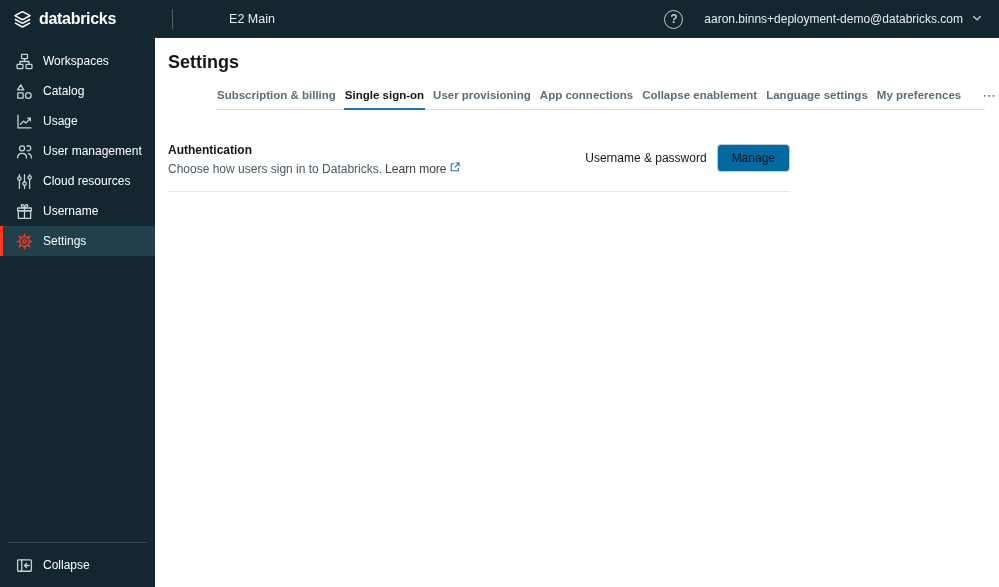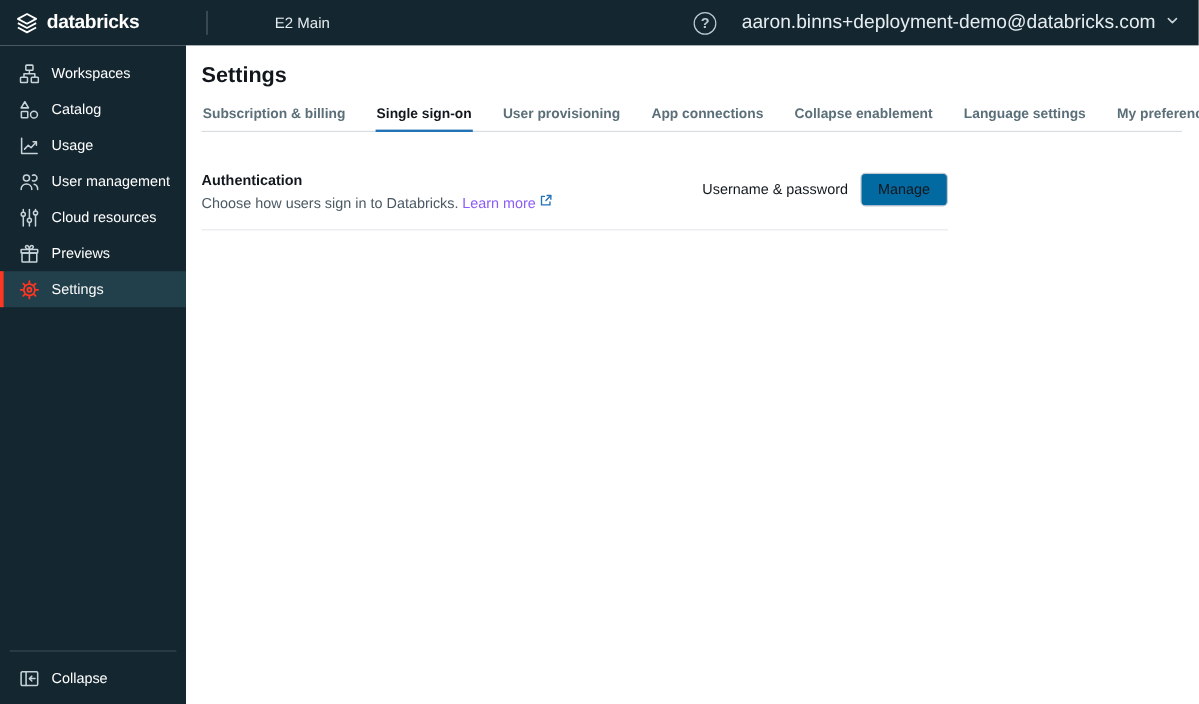--- a/index.html
+++ b/index.html
@@ -27,21 +27,21 @@
   .topbar-sep { width: 1px; height: 20px; background: rgba(255,255,255,0.28); margin: 0 13px; }
   .env-name { color: #E6EDF0; font-size: 12.5px; }
   .topbar-right { display: flex; align-items: center; gap: 21px; }
   .help-btn {
     width: 19px; height: 19px; border: 1.5px solid #BECBD3; border-radius: 50%;
     color: #BECBD3; font-size: 12px; font-weight: 700;
     display: flex; align-items: center; justify-content: center;
     box-sizing: border-box; cursor: pointer;
   }
   .account { display: flex; align-items: center; gap: 8px; cursor: pointer; }
-  .account-email { color: #E6EDF0; font-size: 16px; }
+  .account-email { color: #E6EDF0; font-size: 12px; }
 
   
   .sidebar {
     position: absolute; top: 38px; left: 0; bottom: 0; width: 155px;
     background: #14262F;
   }
   .nav { padding-top: 8px; }
   .nav-item {
     height: 30px; display: flex; align-items: center; gap: 10px;
     padding: 0 6px 0 13px; box-sizing: border-box;
@@ -55,22 +55,23 @@
   .footer-divider { height: 1px; background: rgba(255,255,255,0.16); margin: 0 8px 7px 8px; }
 
   
   .main {
     position: absolute; top: 38px; left: 155px; right: 0; bottom: 0;
     background: #ffffff; padding: 0 14px 0 13px; box-sizing: border-box;
   }
   .page-title { font-size: 18px; font-weight: 700; color: #11171C; margin: 14px 0 11px 0; }
 
   .tabs {
-    display: flex; align-items: flex-end; gap: 24px;
+    display: flex; align-items: flex-end; gap: 7px;
     border-bottom: 1px solid #D8DDE1;
+    margin-left: 48px;
   }
   .tab {
     font-size: 11.5px; font-weight: 600; color: #5B6F79;
     padding: 5px 1px 8px 1px; position: relative; cursor: pointer; white-space: nowrap;
   }
   .tab.active { color: #11171C; }
   .tab.active::after {
     content: ""; position: absolute; left: 0; right: 0; bottom: -1px; height: 2px;
     background: #2272B4;
   }
@@ -84,21 +85,21 @@
     letter-spacing: 1px; cursor: pointer; padding: 0 1px 4px 4px; line-height: 1;
   }
 
   .auth-row {
     width: 622px; margin-top: 33px;
     display: flex; justify-content: space-between; align-items: flex-start;
     padding-bottom: 15px; border-bottom: 1px solid #E6E9EC;
   }
   .auth-heading { font-size: 12px; font-weight: 700; color: #11171C; margin-bottom: 4px; }
   .auth-desc { font-size: 12px; color: #4B5963; display: flex; align-items: flex-end; gap: 3px; }
-  .learn-more { color: #8b5cf6; text-decoration: none; cursor: pointer; display: inline-flex; align-items: center; gap: 3px; }
+  .learn-more { color: #404040; text-decoration: none; cursor: pointer; display: inline-flex; align-items: center; gap: 3px; }
   .auth-right { display: flex; align-items: center; gap: 10px; margin-top: 1px; }
   .auth-value { font-size: 12px; color: #11171C; white-space: nowrap; }
   .manage-btn {
     font-family: inherit; font-size: 12px; color: #11171C; background: #0369a1;
     border: 1px solid #C2CBD2; border-radius: 4px; padding: 6px 14px; cursor: pointer;
   }
 </style>
 </head>
 <body>
 
@@ -200,21 +201,21 @@
       <div class="nav-item">
         <span class="icon">
           <svg width="17" height="17" viewBox="0 0 16 16" fill="none" stroke="currentColor" stroke-width="1.2" stroke-linejoin="round">
             <rect x="2.2" y="7.4" width="11.6" height="7.1" rx="0.5"></rect>
             <rect x="1.5" y="4.7" width="13" height="2.7" rx="0.4"></rect>
             <path d="M8 4.7 V14.5"></path>
             <path d="M8 4.6 C8 2.3 6.7 1.2 5.6 1.6 C4.3 2.1 5 4.6 8 4.6 Z"></path>
             <path d="M8 4.6 C8 2.3 9.3 1.2 10.4 1.6 C11.7 2.1 11 4.6 8 4.6 Z"></path>
           </svg>
         </span>
-        <span>Previews</span>
+        <span>Username</span>
       </div>
 
       <div class="nav-item active">
         <span class="icon">
           <svg width="17" height="17" viewBox="0 0 16 16" fill="none" stroke="currentColor" stroke-width="1.4" stroke-linecap="round">
             <circle cx="8" cy="8" r="4.4"></circle>
             <circle cx="8" cy="8" r="1.6"></circle>
             <path d="M8 1.2 V3.2 M8 12.8 V14.8 M1.2 8 H3.2 M12.8 8 H14.8 M3.2 3.2 L4.6 4.6 M11.4 11.4 L12.8 12.8 M12.8 3.2 L11.4 4.6 M4.6 11.4 L3.2 12.8"></path>
           </svg>
         </span>

